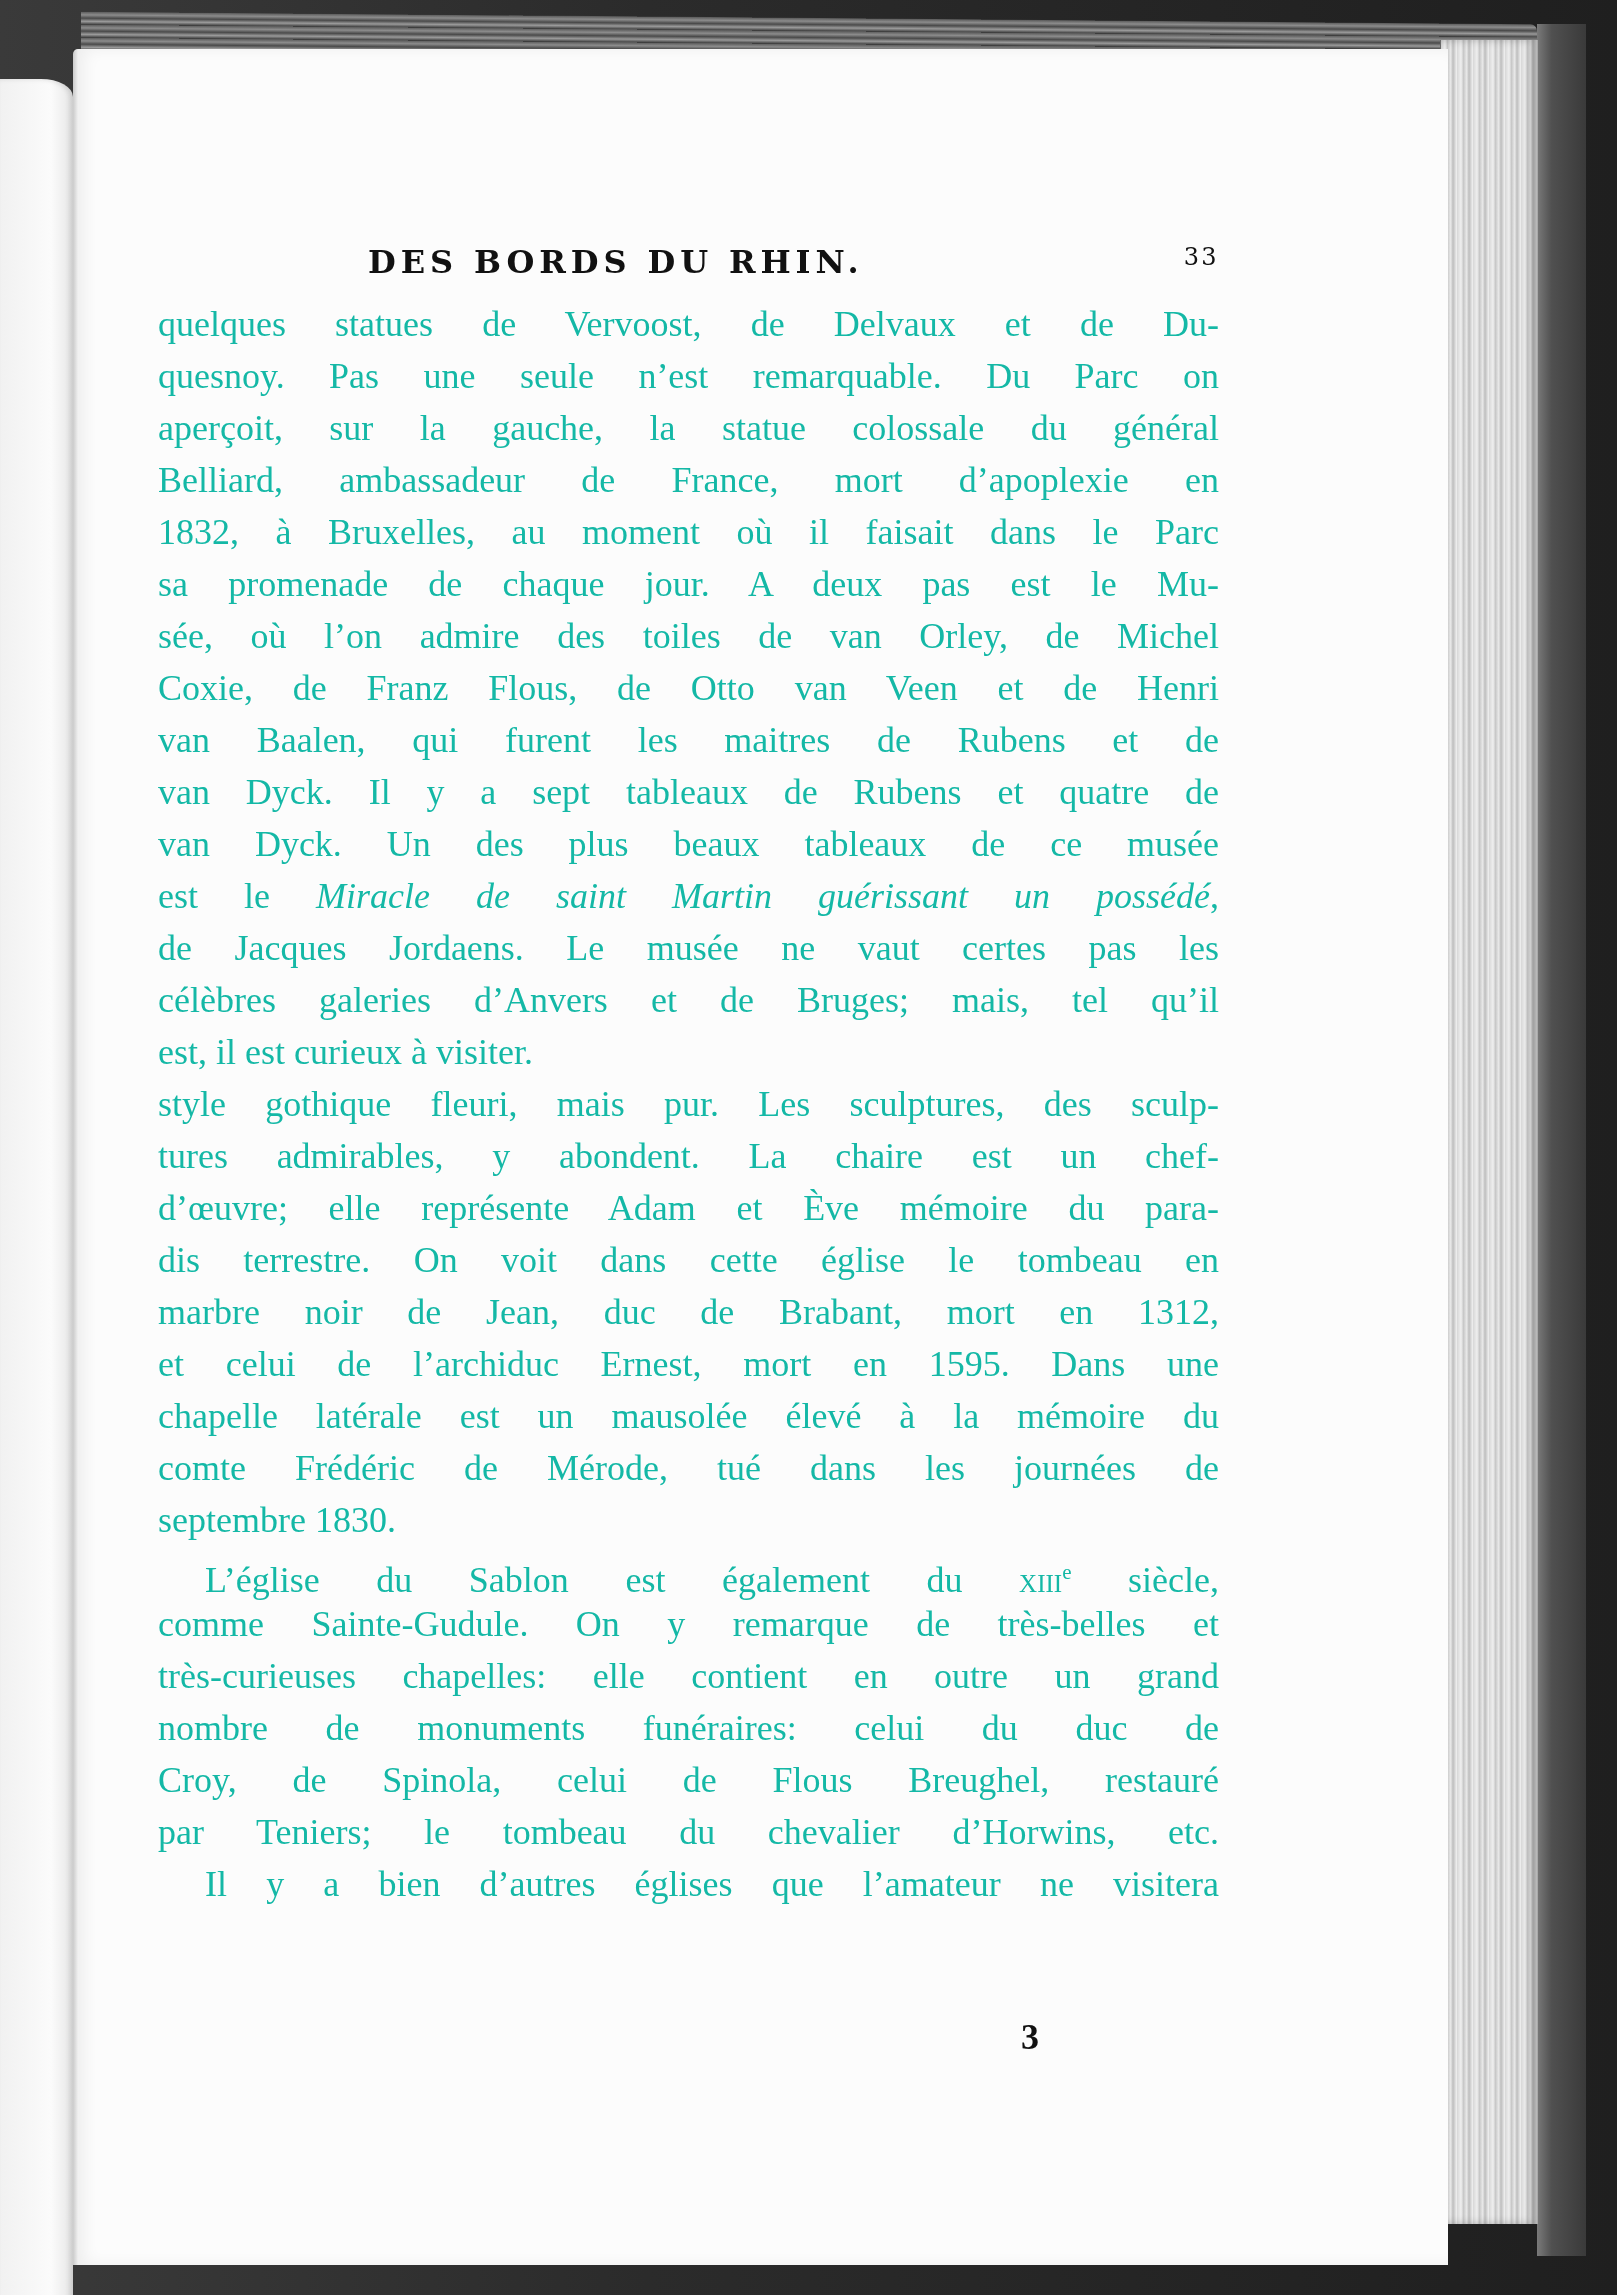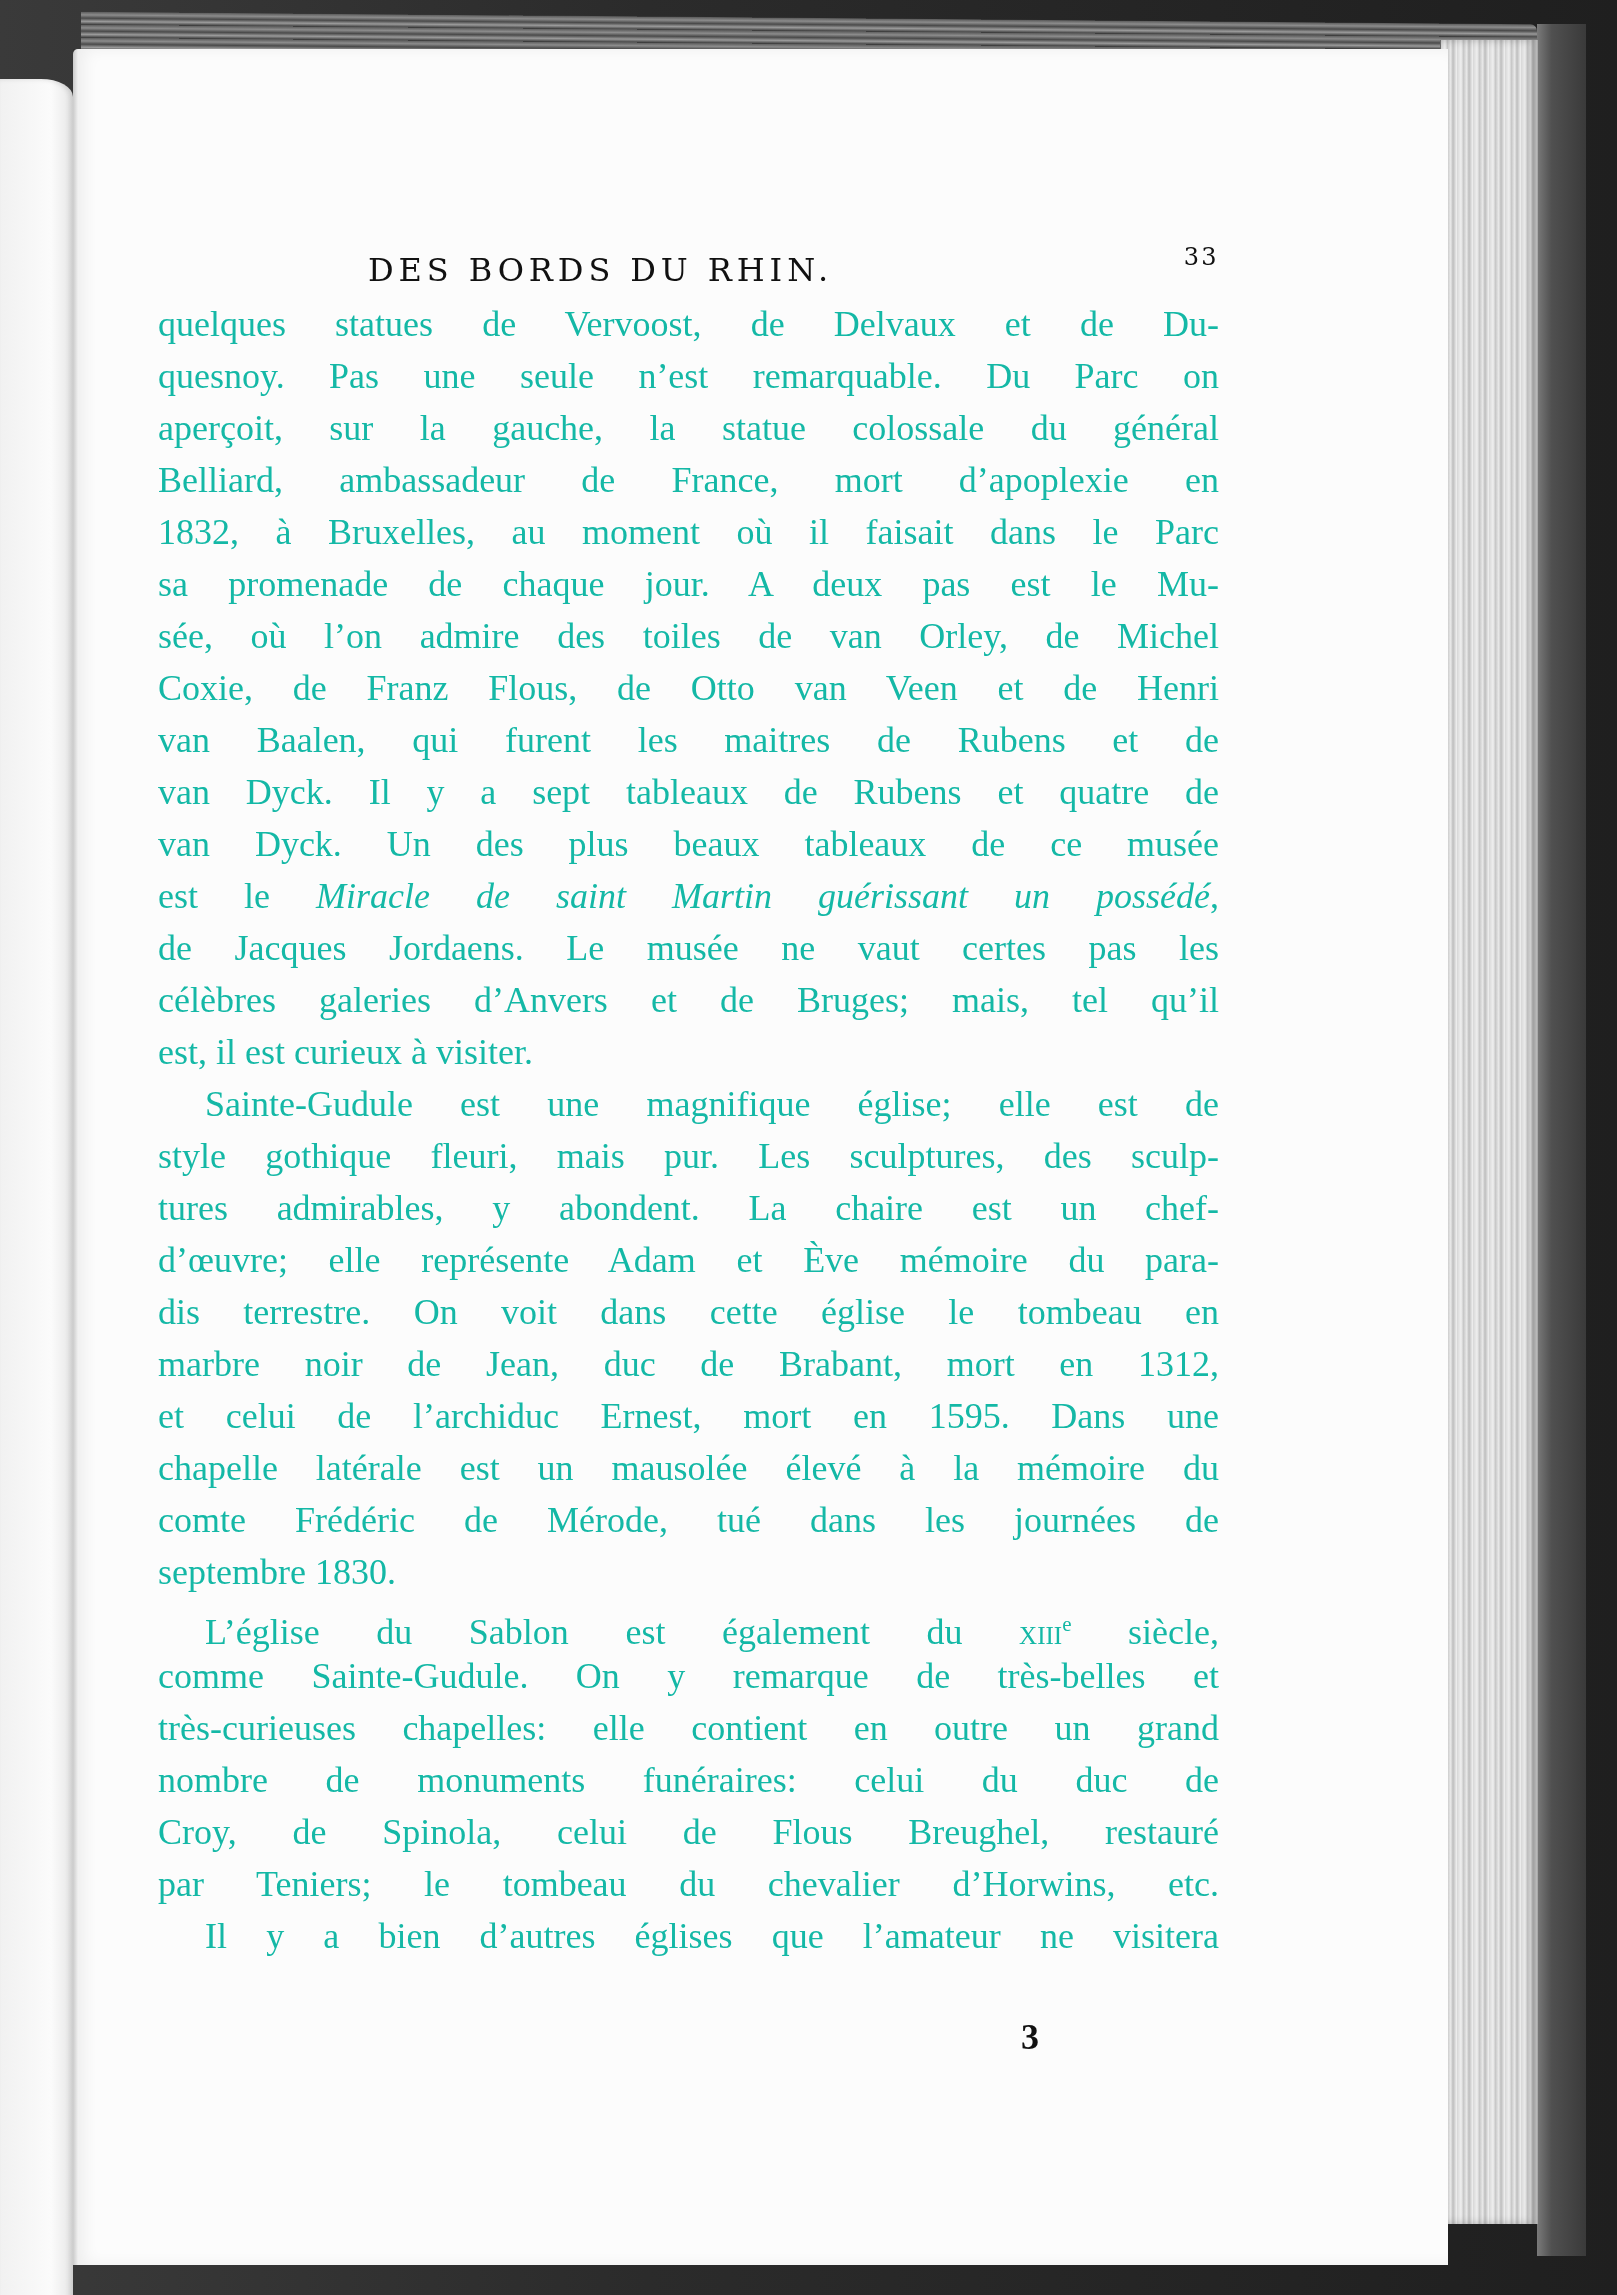--- a/index.html
+++ b/index.html
@@ -91,22 +91,23 @@
       top: 243px;
       width: 1061px;
       height: 49px;
       color: #111;
       font-size: 32px;
       letter-spacing: 2.4px;
     }
     .running-head .title {
       position: absolute;
       left: 210px;
-      top: 8px;
+      top: 0;
       letter-spacing: 4.9px;
+      font-weight: bold;
     }
     .running-head .folio {
       position: absolute;
       right: 0;
       top: 0;
       font-size: 24px;
     }
     .body-text {
       position: absolute;
       left: 158px;
@@ -178,21 +179,20 @@
     <span class="line">sa promenade de chaque jour. A deux pas est le Mu-</span>
     <span class="line">sée, où l’on admire des toiles de van Orley, de Michel</span>
     <span class="line">Coxie, de Franz Flous, de Otto van Veen et de Henri</span>
     <span class="line">van Baalen, qui furent les maitres de Rubens et de</span>
     <span class="line">van Dyck. Il y a sept tableaux de Rubens et quatre de</span>
     <span class="line">van Dyck. Un des plus beaux tableaux de ce musée</span>
     <span class="line"><span>est le </span><span class="italic">Miracle de saint Martin guérissant un possédé</span><span>,</span></span>
     <span class="line">de Jacques Jordaens. Le musée ne vaut certes pas les</span>
     <span class="line">célèbres galeries d’Anvers et de Bruges; mais, tel qu’il</span>
     <span class="line last">est, il est curieux à visiter.</span>
-    <span class="line indent">Sainte-Gudule est une magnifique église; elle est de</span>
     <span class="line">style gothique fleuri, mais pur. Les sculptures, des sculp-</span>
     <span class="line">tures admirables, y abondent. La chaire est un chef-</span>
     <span class="line">d’œuvre; elle représente Adam et Ève mémoire du para-</span>
     <span class="line">dis terrestre. On voit dans cette église le tombeau en</span>
     <span class="line">marbre noir de Jean, duc de Brabant, mort en 1312,</span>
     <span class="line">et celui de l’archiduc Ernest, mort en 1595. Dans une</span>
     <span class="line">chapelle latérale est un mausolée élevé à la mémoire du</span>
     <span class="line">comte Frédéric de Mérode, tué dans les journées de</span>
     <span class="line last">septembre 1830.</span>
     <span class="line indent"><span>L’église du Sablon est également du </span><span class="smallcaps">xiii</span><span class="sup">e</span><span> siècle,</span></span>

